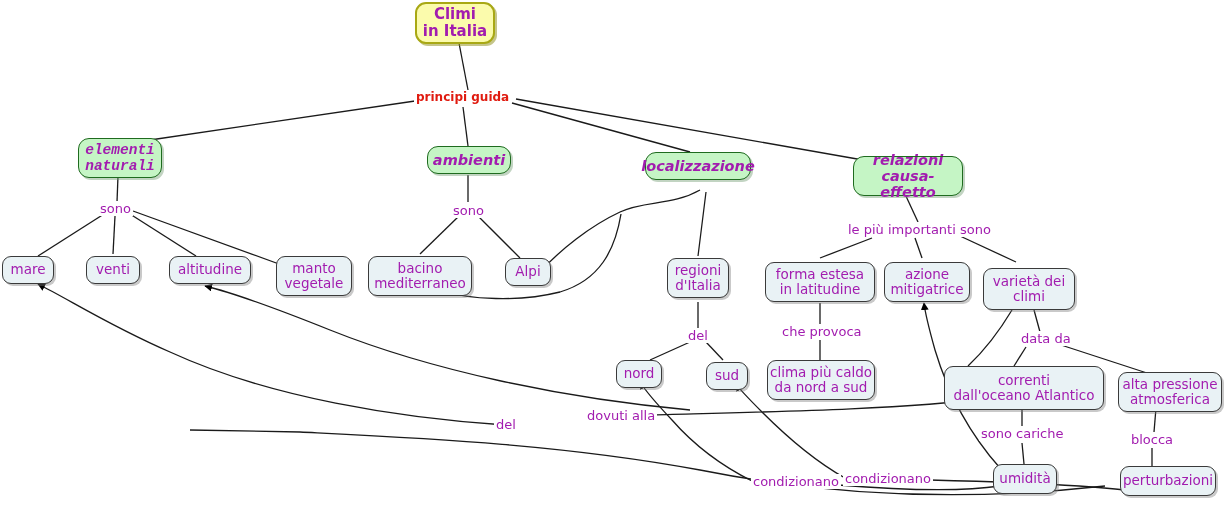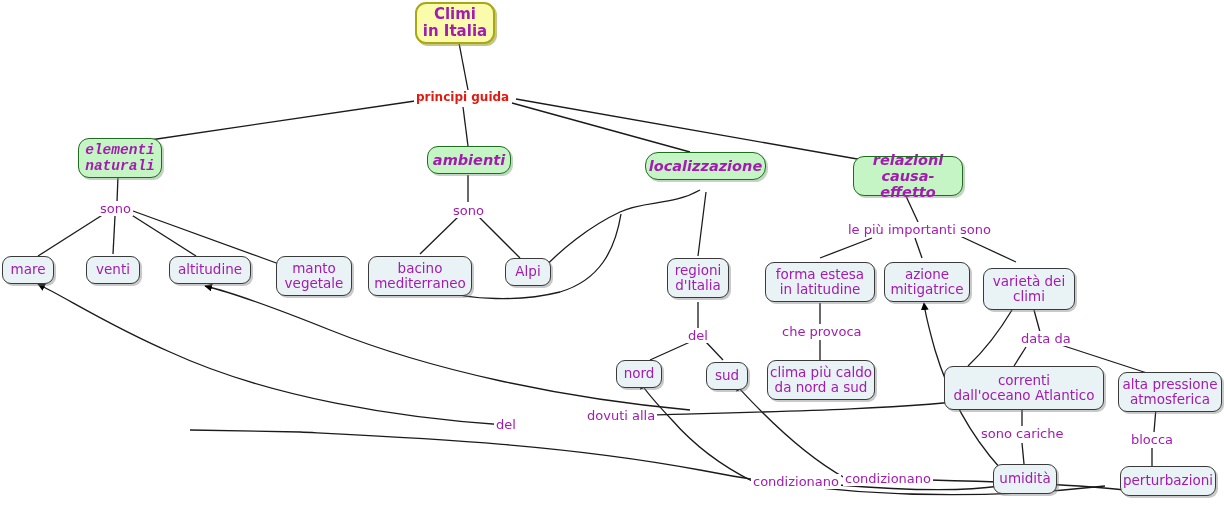--- a/index.html
+++ b/index.html
@@ -154,21 +154,21 @@
   </svg>
 
   <div class="node root" style="left:415px; top:2px; width:80px; height:42px;">Climi
 in Italia</div>
 
   <div class="node concept" style="left:78px; top:138px; width:84px; height:40px;font-family:Liberation Mono, monospace;">elementi
 naturali</div>
 
   <div class="node concept" style="left:427px; top:146px; width:84px; height:28px;">ambienti</div>
 
-  <div class="node concept" style="left:645px; top:152px; width:121px; height:28px;border-radius:13px;">localizzazione</div>
+  <div class="node concept" style="left:645px; top:152px; width:106px; height:28px;">localizzazione</div>
 
   <div class="node concept" style="left:853px; top:156px; width:110px; height:40px;">relazioni
 causa-effetto</div>
 
   <div class="node leaf" style="left:2px; top:256px; width:52px; height:28px;">mare</div>
 
   <div class="node leaf" style="left:86px; top:256px; width:54px; height:28px;">venti</div>
 
   <div class="node leaf" style="left:169px; top:256px; width:82px; height:28px;">altitudine</div>
 

